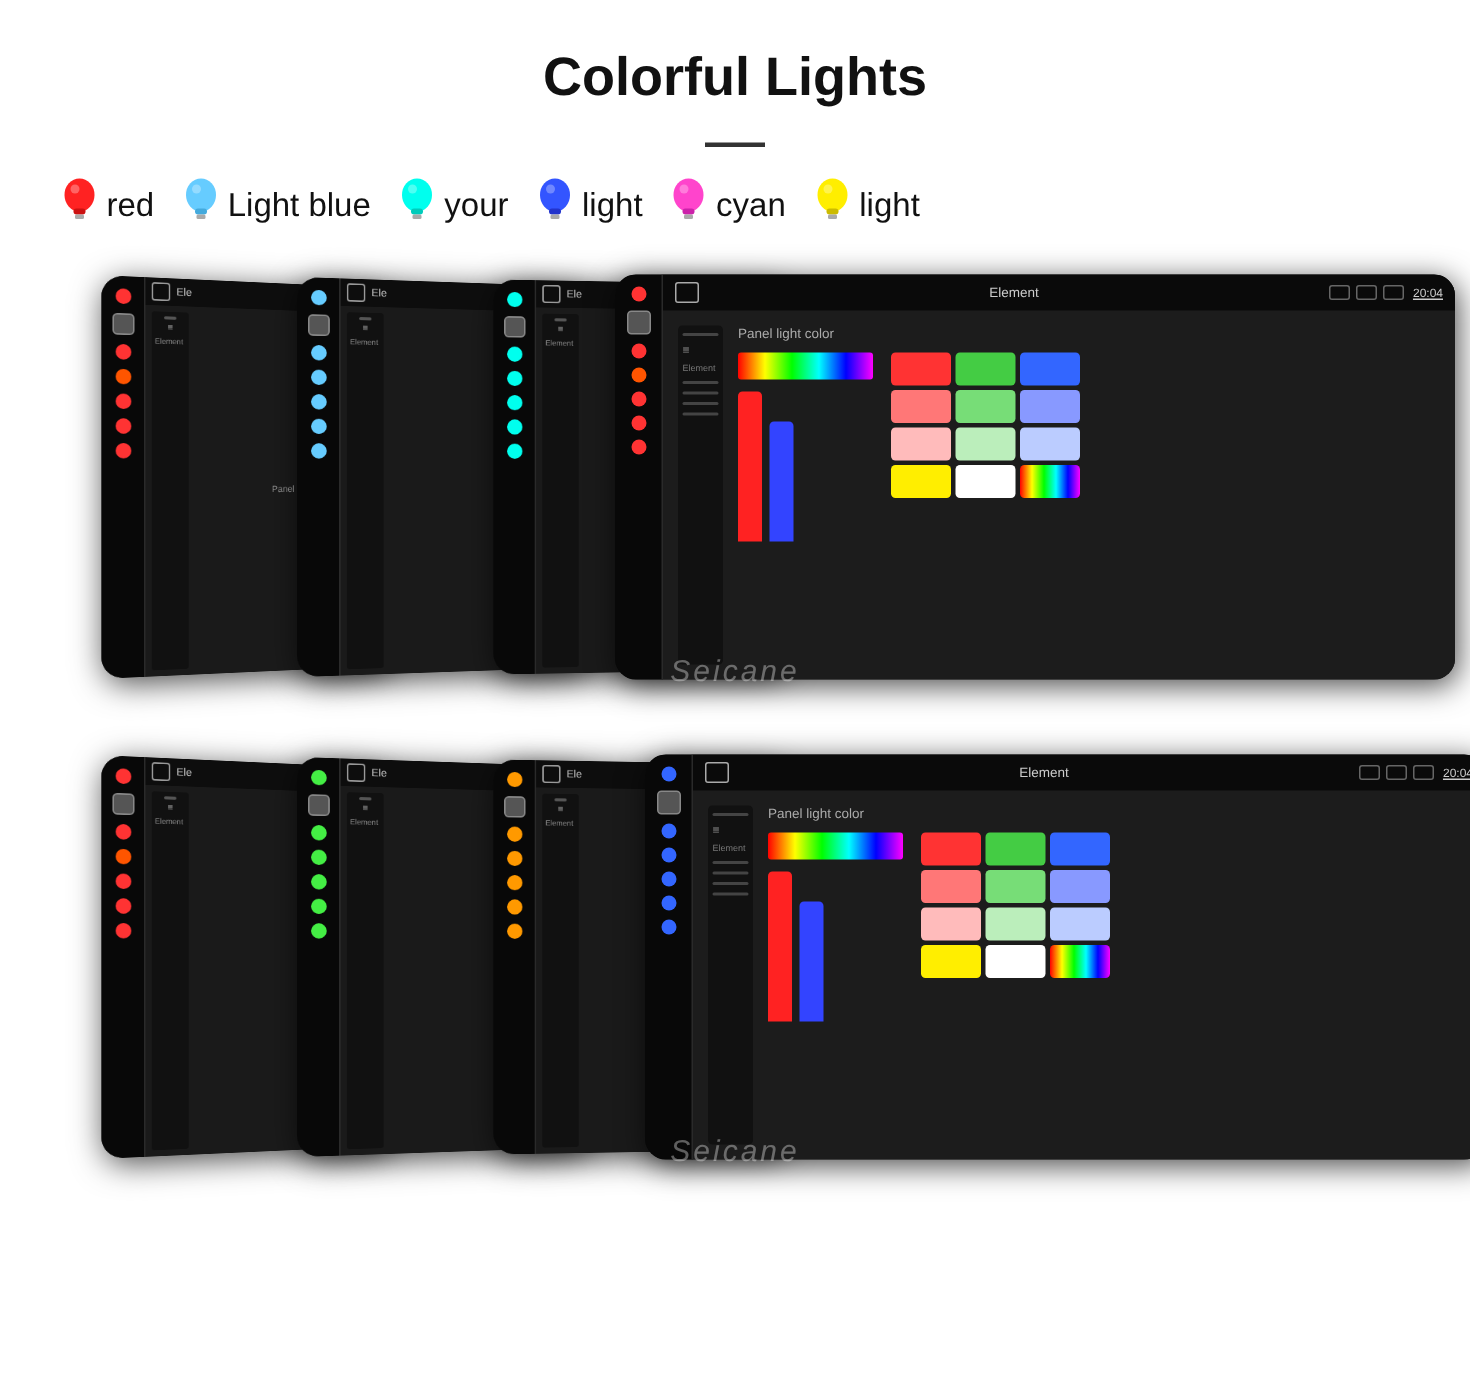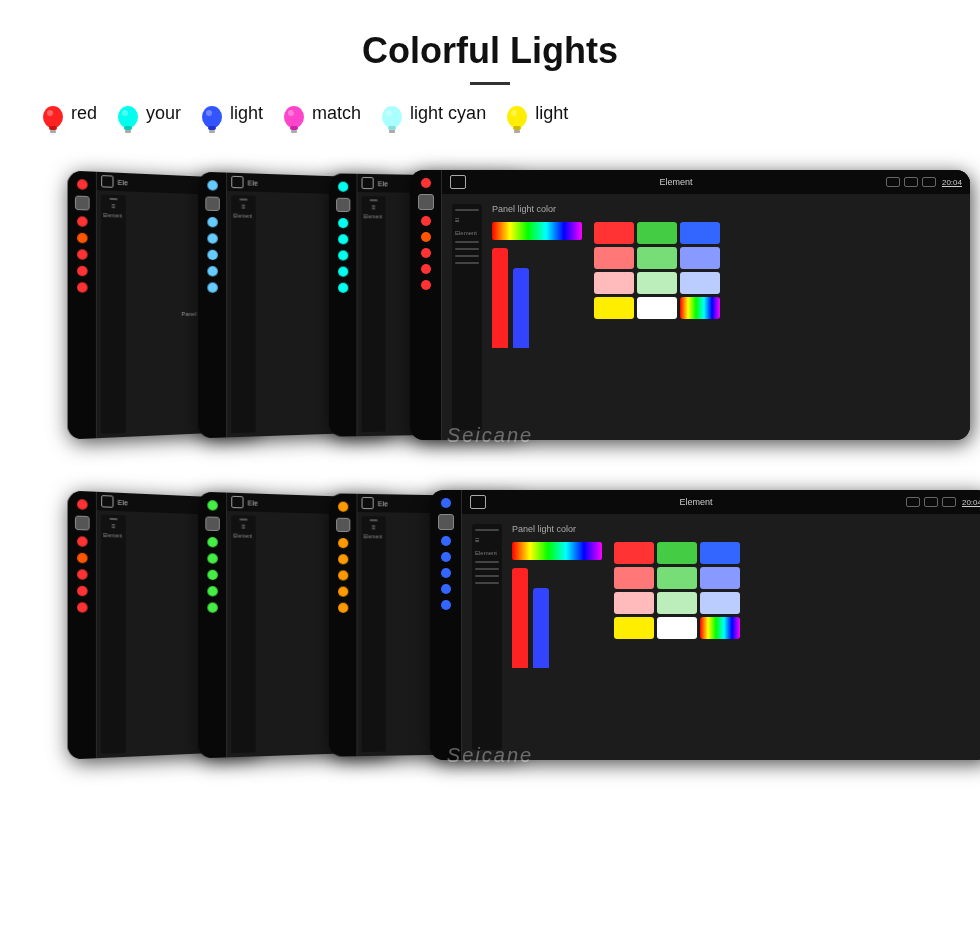--- a/index.html
+++ b/index.html
@@ -14,21 +14,21 @@
     .page-wrapper {
       width: 980px;
       padding: 30px 40px 40px;
     }
 
     .title {
       text-align: center;
       font-size: 36px;
       font-weight: 900;
       color: #111;
-      margin-bottom: 10px;
+      margin-bottom: 23px;
     }
 
     .title-divider {
       width: 40px;
       height: 3px;
       background: #333;
       margin: 0 auto 18px;
     }
 
     .description {
@@ -42,23 +42,23 @@
     .color-row {
       display: flex;
       align-items: center;
       gap: 18px;
       margin-bottom: 28px;
       flex-wrap: wrap;
     }
 
     .color-item {
       display: flex;
-      align-items: flex-start;
+      align-items: flex-end;
       gap: 5px;
-      font-size: 18px;
+      font-size: 22px;
       font-weight: 500;
       color: #111;
     }
 
     
     .watermark {
       position: absolute;
       left: 50%;
       bottom: 18px;
       transform: translateX(-50%);
@@ -318,20 +318,29 @@
     <div class="color-item">
       <svg width="26" height="34" viewBox="0 0 26 34">
         <ellipse cx="13" cy="14" rx="10" ry="11" fill="#ff2222"></ellipse>
         <rect x="9" y="23" width="8" height="4" rx="2" fill="#cc1111"></rect>
         <rect x="10" y="27" width="6" height="3" rx="1" fill="#aaa"></rect>
         <ellipse cx="10" cy="10" rx="3" ry="3" fill="rgba(255,255,255,0.3)"></ellipse>
       </svg>
       <span>red</span>
     </div>
 
+    <div class="color-item">
+      <svg width="26" height="34" viewBox="0 0 26 34">
+        <ellipse cx="13" cy="14" rx="10" ry="11" fill="#66ccff"></ellipse>
+        <rect x="9" y="23" width="8" height="4" rx="2" fill="#44aadd"></rect>
+        <rect x="10" y="27" width="6" height="3" rx="1" fill="#aaa"></rect>
+        <ellipse cx="10" cy="10" rx="3" ry="3" fill="rgba(255,255,255,0.3)"></ellipse>
+      </svg>
+      <span>Light blue</span>
+    </div>
 
     <div class="color-item">
       <svg width="26" height="34" viewBox="0 0 26 34">
         <ellipse cx="13" cy="14" rx="10" ry="11" fill="#00ffee"></ellipse>
         <rect x="9" y="23" width="8" height="4" rx="2" fill="#00ccbb"></rect>
         <rect x="10" y="27" width="6" height="3" rx="1" fill="#aaa"></rect>
         <ellipse cx="10" cy="10" rx="3" ry="3" fill="rgba(255,255,255,0.3)"></ellipse>
       </svg>
       <span>your</span>
     </div>
@@ -346,32 +355,23 @@
       <span>light</span>
     </div>
 
     <div class="color-item">
       <svg width="26" height="34" viewBox="0 0 26 34">
         <ellipse cx="13" cy="14" rx="10" ry="11" fill="#ff44cc"></ellipse>
         <rect x="9" y="23" width="8" height="4" rx="2" fill="#cc22aa"></rect>
         <rect x="10" y="27" width="6" height="3" rx="1" fill="#aaa"></rect>
         <ellipse cx="10" cy="10" rx="3" ry="3" fill="rgba(255,255,255,0.3)"></ellipse>
       </svg>
-      <span>match</span>
-    </div>
-
-    <div class="color-item">
-      <svg width="26" height="34" viewBox="0 0 26 34">
-        <ellipse cx="13" cy="14" rx="10" ry="11" fill="#aaffff"></ellipse>
-        <rect x="9" y="23" width="8" height="4" rx="2" fill="#88dddd"></rect>
-        <rect x="10" y="27" width="6" height="3" rx="1" fill="#aaa"></rect>
-        <ellipse cx="10" cy="10" rx="3" ry="3" fill="rgba(255,255,255,0.3)"></ellipse>
-      </svg>
-      <span>light cyan</span>
-    </div>
+      <span>cyan</span>
+    </div>
+
 
     <div class="color-item">
       <svg width="26" height="34" viewBox="0 0 26 34">
         <ellipse cx="13" cy="14" rx="10" ry="11" fill="#ffee00"></ellipse>
         <rect x="9" y="23" width="8" height="4" rx="2" fill="#ccbb00"></rect>
         <rect x="10" y="27" width="6" height="3" rx="1" fill="#aaa"></rect>
         <ellipse cx="10" cy="10" rx="3" ry="3" fill="rgba(255,255,255,0.3)"></ellipse>
       </svg>
       <span>light</span>
     </div>

